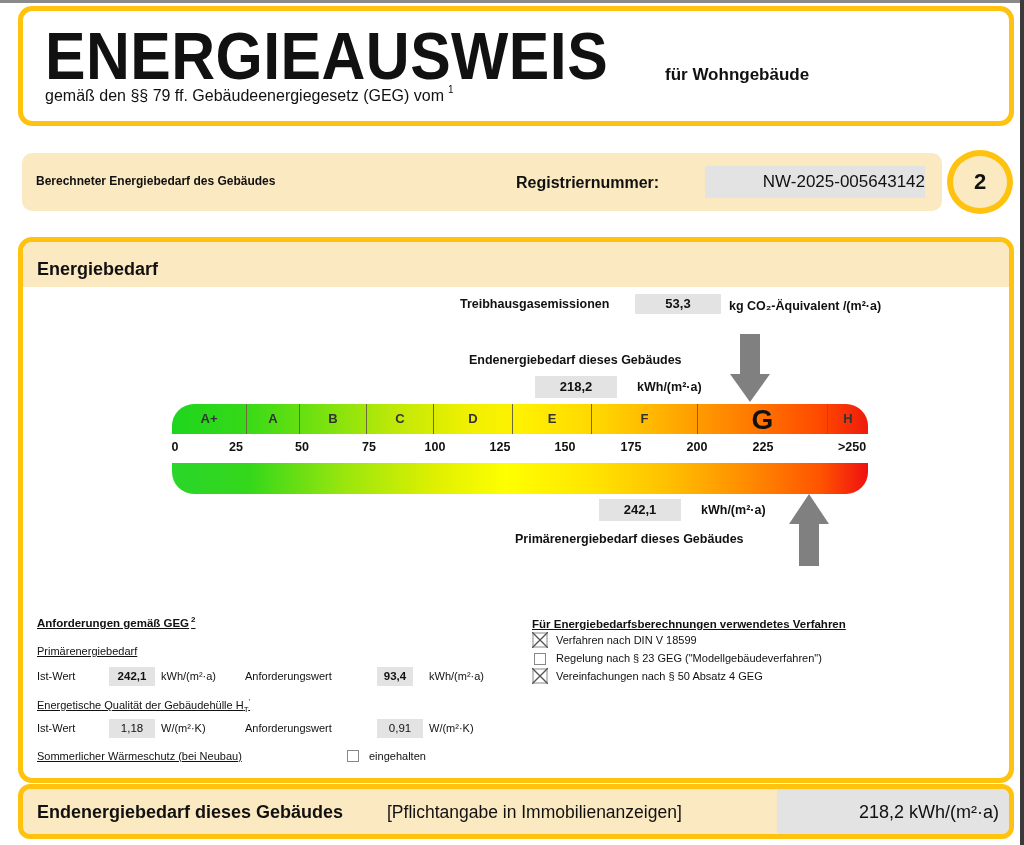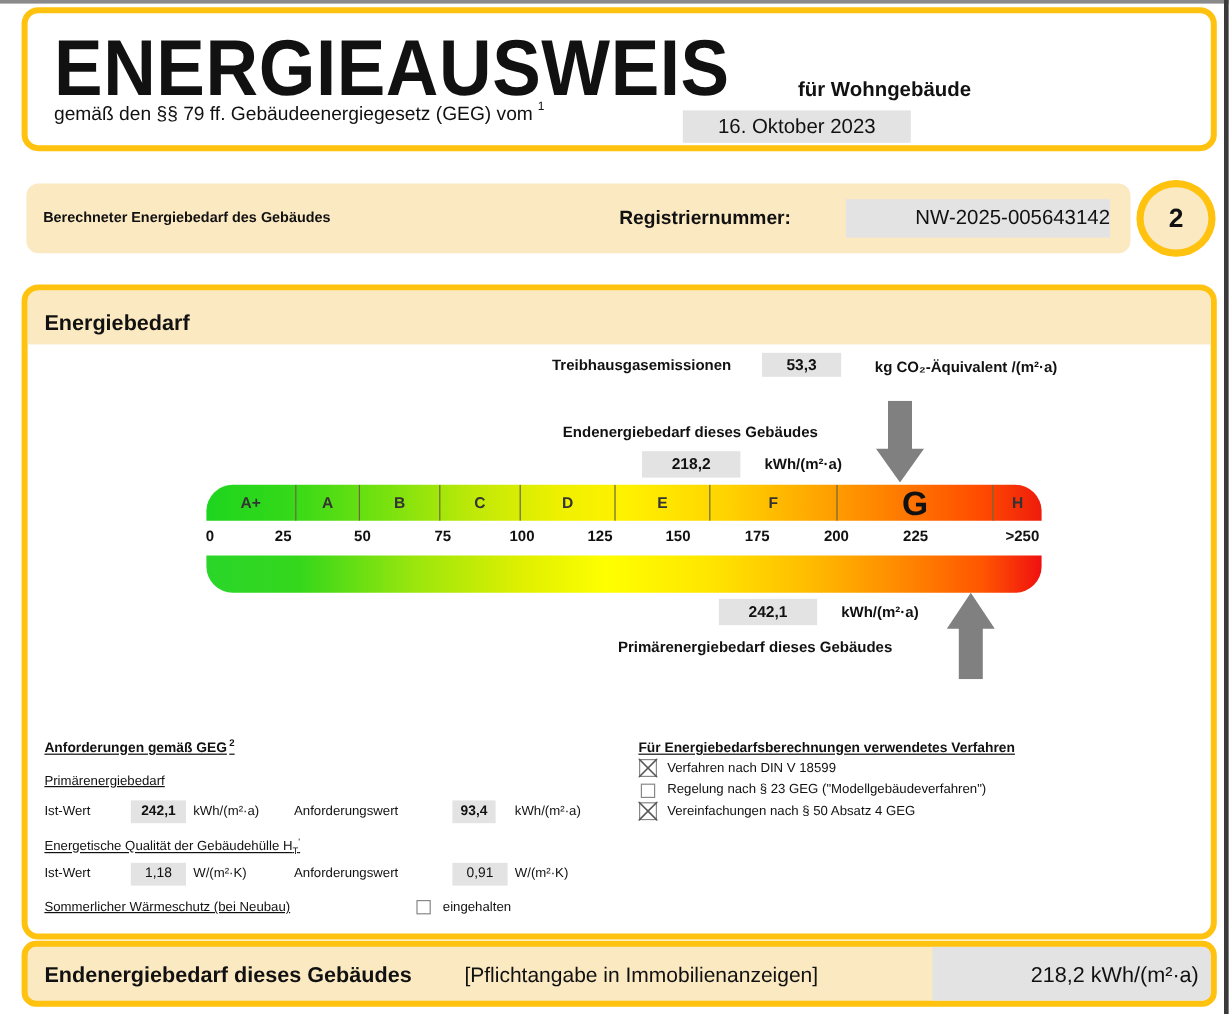--- a/index.html
+++ b/index.html
@@ -65,37 +65,36 @@
 </head>
 <body>
 
 <div class="top-edge"></div>
 <div class="right-edge"></div>
 
 <section class="header-box">
   <div class="title">ENERGIEAUSWEIS</div>
   <div class="subtitle-type">für Wohngebäude</div>
   <div class="law-line"><span>gemäß den §§ 79 ff. Gebäudeenergiegesetz (GEG) vom</span><sup>1</sup></div>
-  <div class="date-field">16. Oktober 2023</div>
 </section>
 
 <section class="reg-bar">
   <div class="reg-label">Berechneter Energiebedarf des Gebäudes</div>
   <div class="reg-num-label">Registriernummer:</div>
   <div class="reg-num">NW-2025-005643142</div>
 </section>
 <div class="page-badge">2</div>
 
 <section class="main-box">
   <div class="main-head">
     <div class="main-head-label">Energiebedarf</div>
   </div>
 
   <div class="lbl-b" style="left:437px; top:55px;">Treibhausgasemissionen</div>
-  <div class="val-box" style="left:612px; top:52px; width:66px; height:20px; line-height:20px;">53,3</div>
+  <div class="val-box" style="left:612px; top:52px; width:86px; height:20px; line-height:20px;">53,3</div>
   <div class="unit-b" style="left:706px; top:57px;">kg CO₂-Äquivalent /(m²·a)</div>
 
   <div class="lbl-b" style="left:446px; top:111px;">Endenergiebedarf dieses Gebäudes</div>
   <div class="val-box" style="left:512px; top:134px; width:82px; height:22px; line-height:22px;">218,2</div>
   <div class="unit-b" style="left:614px; top:138px;">kWh/(m²·a)</div>
   <svg class="arrow-down" viewBox="0 0 40 68">
     <polygon points="10,0 30,0 30,40 40,40 20,68 0,40 10,40" fill="#808080"></polygon>
   </svg>
 
   <div class="scale-top">

